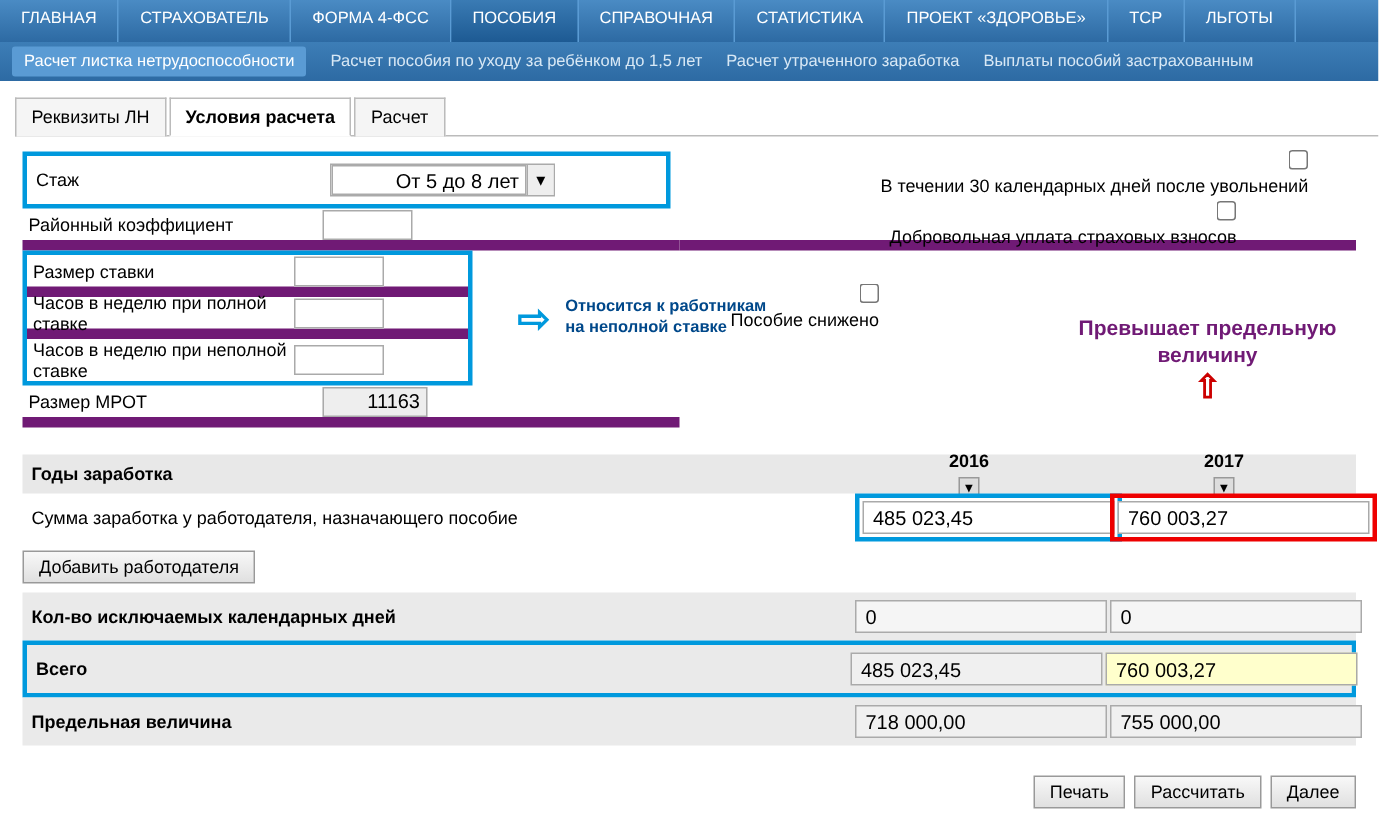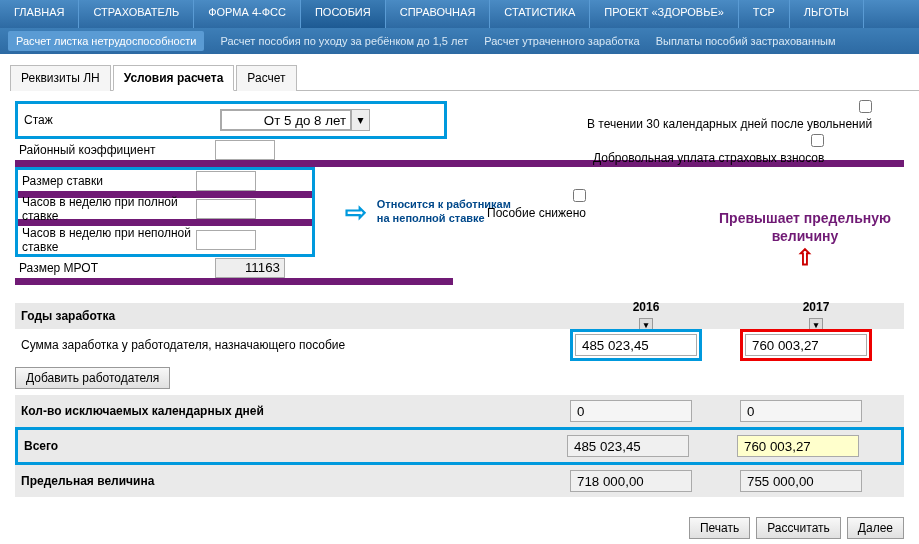--- a/index.html
+++ b/index.html
@@ -29,21 +29,21 @@
 .annot-blue { color: #00488a; font-weight: bold; font-size: 11px; line-height: 1.3; }
 .annot-red { color: #701a75; font-weight: bold; font-size: 14px; text-align: center; line-height: 1.3; }
 .arrow-red-up { color: #c00; font-size: 22px; font-weight: bold; text-align: center; }
 .years-header { background: #e8e8e8; height: 26px; display: flex; align-items: center; font-weight: bold; margin-top: 18px; }
 .years-header .yh-lab { flex: 1; padding-left: 6px; }
 .years-header .yh-year { width: 170px; display: flex; justify-content: flex-end; align-items: center; gap: 4px; padding-right: 6px; flex-direction: column; }
 .years-header .yh-year span.dd { background: #ddd; width: 14px; height: 14px; border: 1px solid #999; text-align: center; line-height: 12px; font-size: 9px; cursor: pointer; }
 .data-row { display: flex; align-items: center; height: 32px; }
 .data-row .d-lab { flex: 1; padding-left: 6px; }
 .data-row .d-cell { width: 170px; padding-left: 6px; }
-.data-row input { width: 122px; height: 22px; border: 1px solid #aaa; padding: 0 6px; }
+.data-row input { width: 168px; height: 22px; border: 1px solid #aaa; padding: 0 6px; }
 .btn-std { background: linear-gradient(#f8f8f8,#e0e0e0); border: 1px solid #999; padding: 3px 10px; cursor: pointer; font-size: 12px; }
 .gray-row { background: #eaeaea; }
 .totals .d-cell input { background: #f0f0f0; }
 .yellow input { background: #ffffcc !important; }
 .box-outline-blue { border: 3px solid #0099dd; }
 .box-outline-red { border: 3px solid #e00; }
 .footer-btns { display: flex; justify-content: flex-end; gap: 6px; padding: 10px 15px; }
 .ro { background: #f5f5f5; }
 </style>
 </head>

